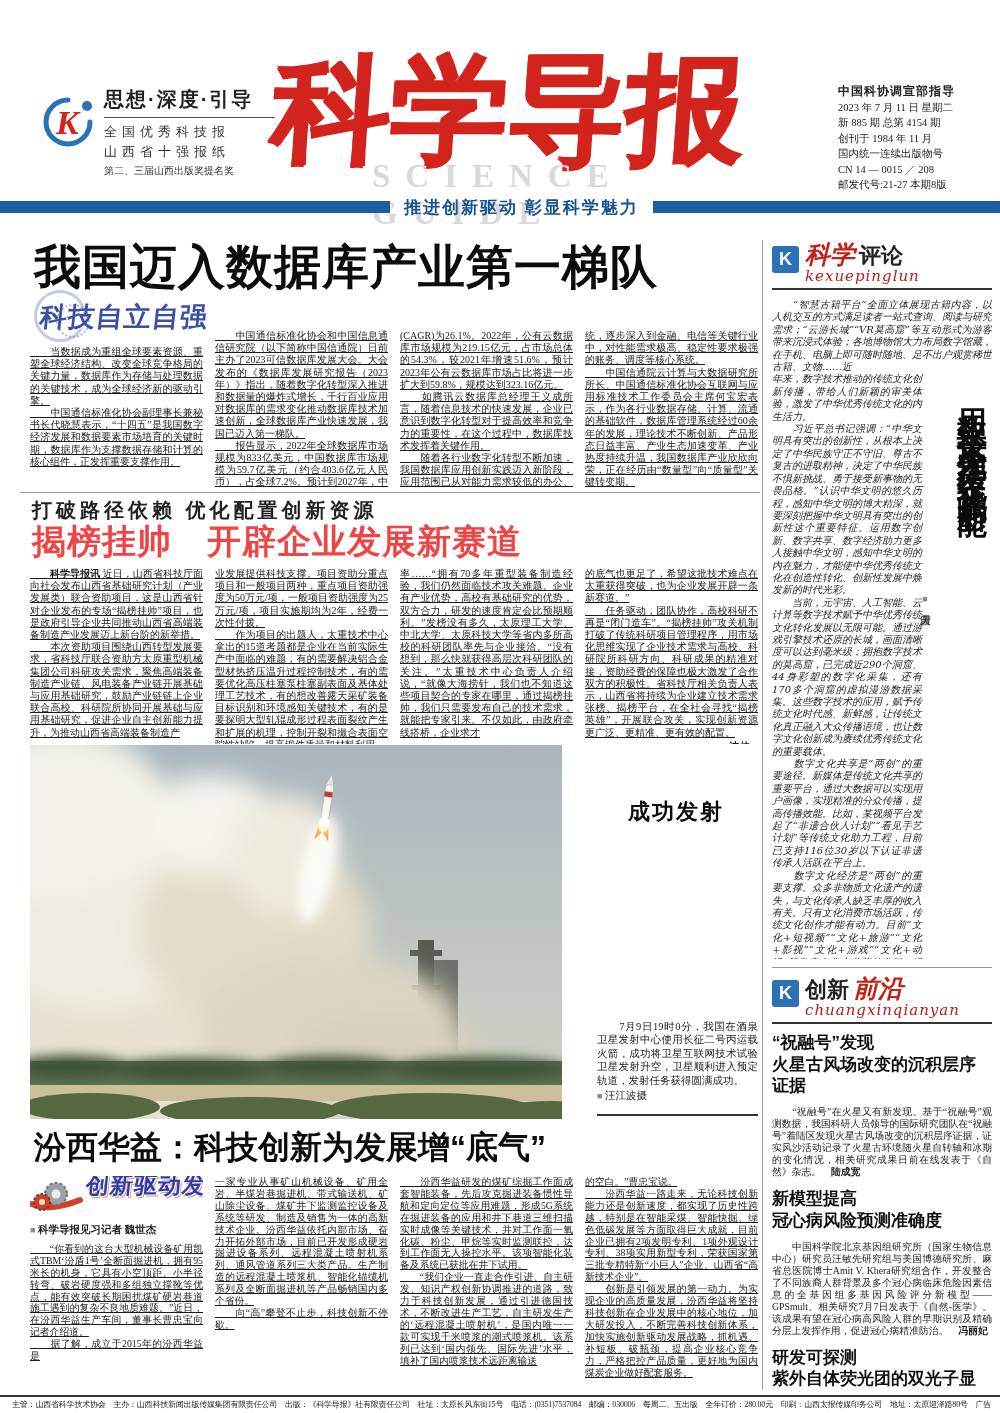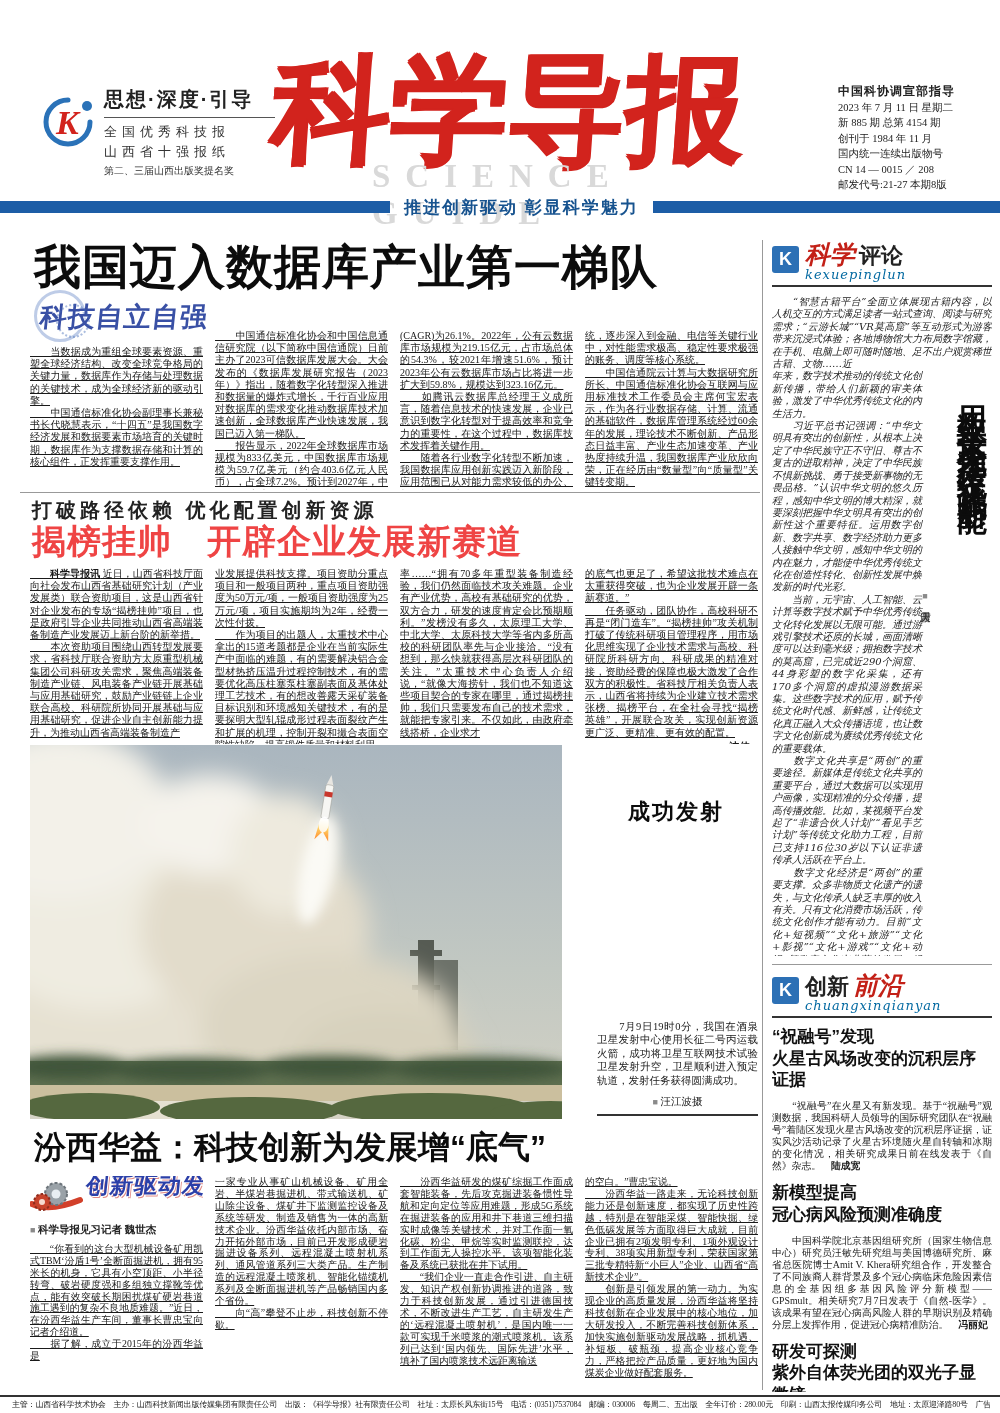--- a/index.html
+++ b/index.html
@@ -58,42 +58,42 @@
   .a3 .col{font-size:9.8px;line-height:11.9px;}
   .sign{text-align:right;font-weight:bold;padding-right:8px;margin-top:2px;font-size:10.5px;}
   .lead{font-weight:bold;}
   
   .photo{position:absolute;left:30px;top:745px;width:532px;height:374px;overflow:hidden;}
   .photo svg{display:block;}
   .photo-title{position:absolute;left:628px;top:797px;font-family:"Liberation Sans",sans-serif;
       font-weight:900;font-size:22px;letter-spacing:2px;color:#0c0c0c;}
   .caption{position:absolute;left:597px;top:1020px;width:161px;font-size:10.5px;line-height:13.4px;
       text-align:justify;color:#1a1a1a;}
-  .credit{text-align:center;margin-top:8px;font-size:10.5px;color:#222;}
+  .credit{text-align:left;margin-top:2px;font-size:10.5px;color:#222;}
   .credit .sq{color:#8a8a8a;font-size:9px;}
   .caption-rule{position:absolute;left:597px;top:1114px;width:161px;border-top:2px solid #333;}
   
   .fx-logo{position:relative;height:44px;margin-bottom:4px;}
   .fx-logo svg{position:absolute;left:0;top:2px;}
   .fx-logo-text{position:absolute;left:56px;top:4px;font-family:"Liberation Sans",sans-serif;
       font-weight:900;font-size:23px;color:#2b3fa8;letter-spacing:1px;transform:skewX(-6deg);
       text-shadow:1px 1px 0 #fff,2px 2px 0 rgba(200,40,30,.55);white-space:nowrap;}
   .byline{font-size:10.5px;font-weight:bold;color:#222;margin:4px 0 6px 0;}
   .byline .sq{color:#8a8a8a;font-size:9px;}
   
   .vert-rule{position:absolute;left:762px;top:240px;height:1150px;border-left:1px solid #999;}
   .rightcol{position:absolute;left:772px;top:242px;width:220px;height:1150px;overflow:hidden;}
   .sec-head{display:flex;align-items:flex-start;gap:6px;border-bottom:2px solid #333;padding-bottom:3px;}
   .ksq{width:27px;height:27px;background:#2c70b5;color:#fff;border-radius:3px;flex:0 0 27px;
       font-family:"Liberation Sans",sans-serif;font-weight:900;font-size:18px;
       display:flex;align-items:center;justify-content:center;margin-top:4px;}
   .sec-title{line-height:26px;white-space:nowrap;}
   .sec-cal{font-family:"DejaVu Serif",serif;font-weight:900;font-style:italic;font-size:25px;color:#c32017;}
   .sec-plain{font-family:"Liberation Sans",sans-serif;font-weight:700;font-size:22px;color:#222;}
-  .sec-py{font-family:"DejaVu Serif",serif;font-style:italic;font-size:13px;color:#0369a1;
+  .sec-py{font-family:"DejaVu Serif",serif;font-style:italic;font-size:15px;color:#b91c1c;
       letter-spacing:1px;margin-top:-4px;}
   .cbody-wrap{position:relative;height:660px;margin-top:9px;overflow:hidden;}
   .cbody{font-family:"DejaVu Serif",serif;font-style:italic;font-size:10px;line-height:12.4px;
       text-align:justify;color:#222;}
   .cflow{width:150px;}
   .vtitle{position:absolute;right:0;top:86px;height:565px;writing-mode:vertical-rl;
       font-family:"Liberation Sans",sans-serif;font-weight:900;font-size:30px;letter-spacing:7px;
       color:#0c0c0c;}
   .vauthor{position:absolute;right:60px;top:295px;writing-mode:vertical-rl;font-size:10.5px;color:#333;}
   .vauthor .sq{color:#8a8a8a;font-size:9px;}

